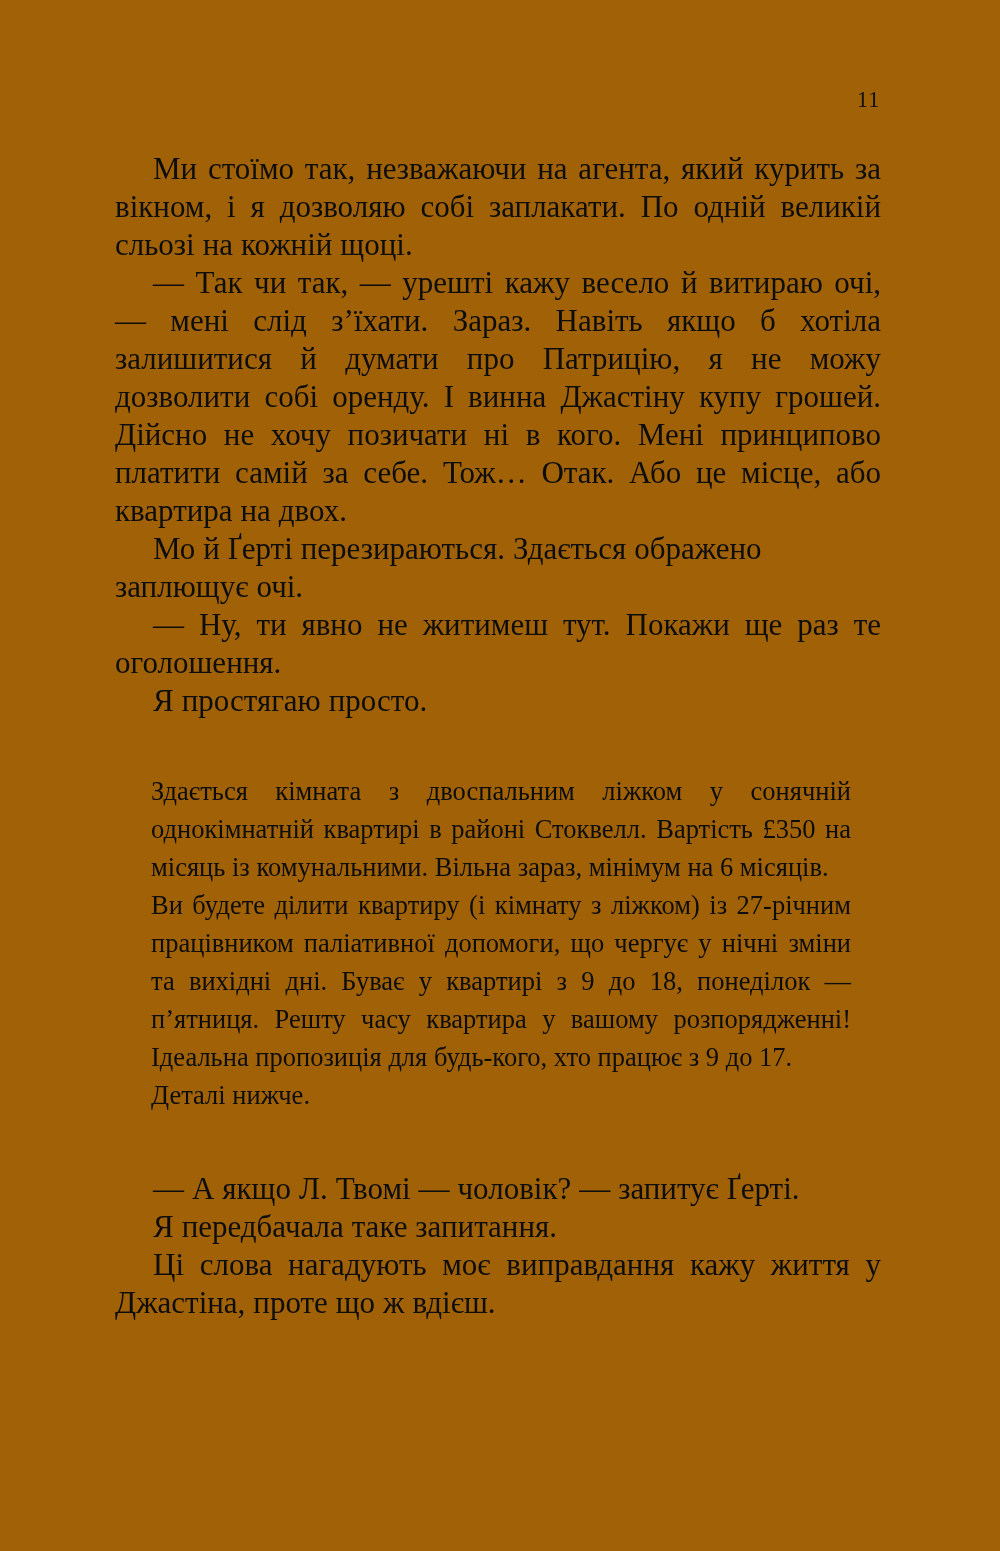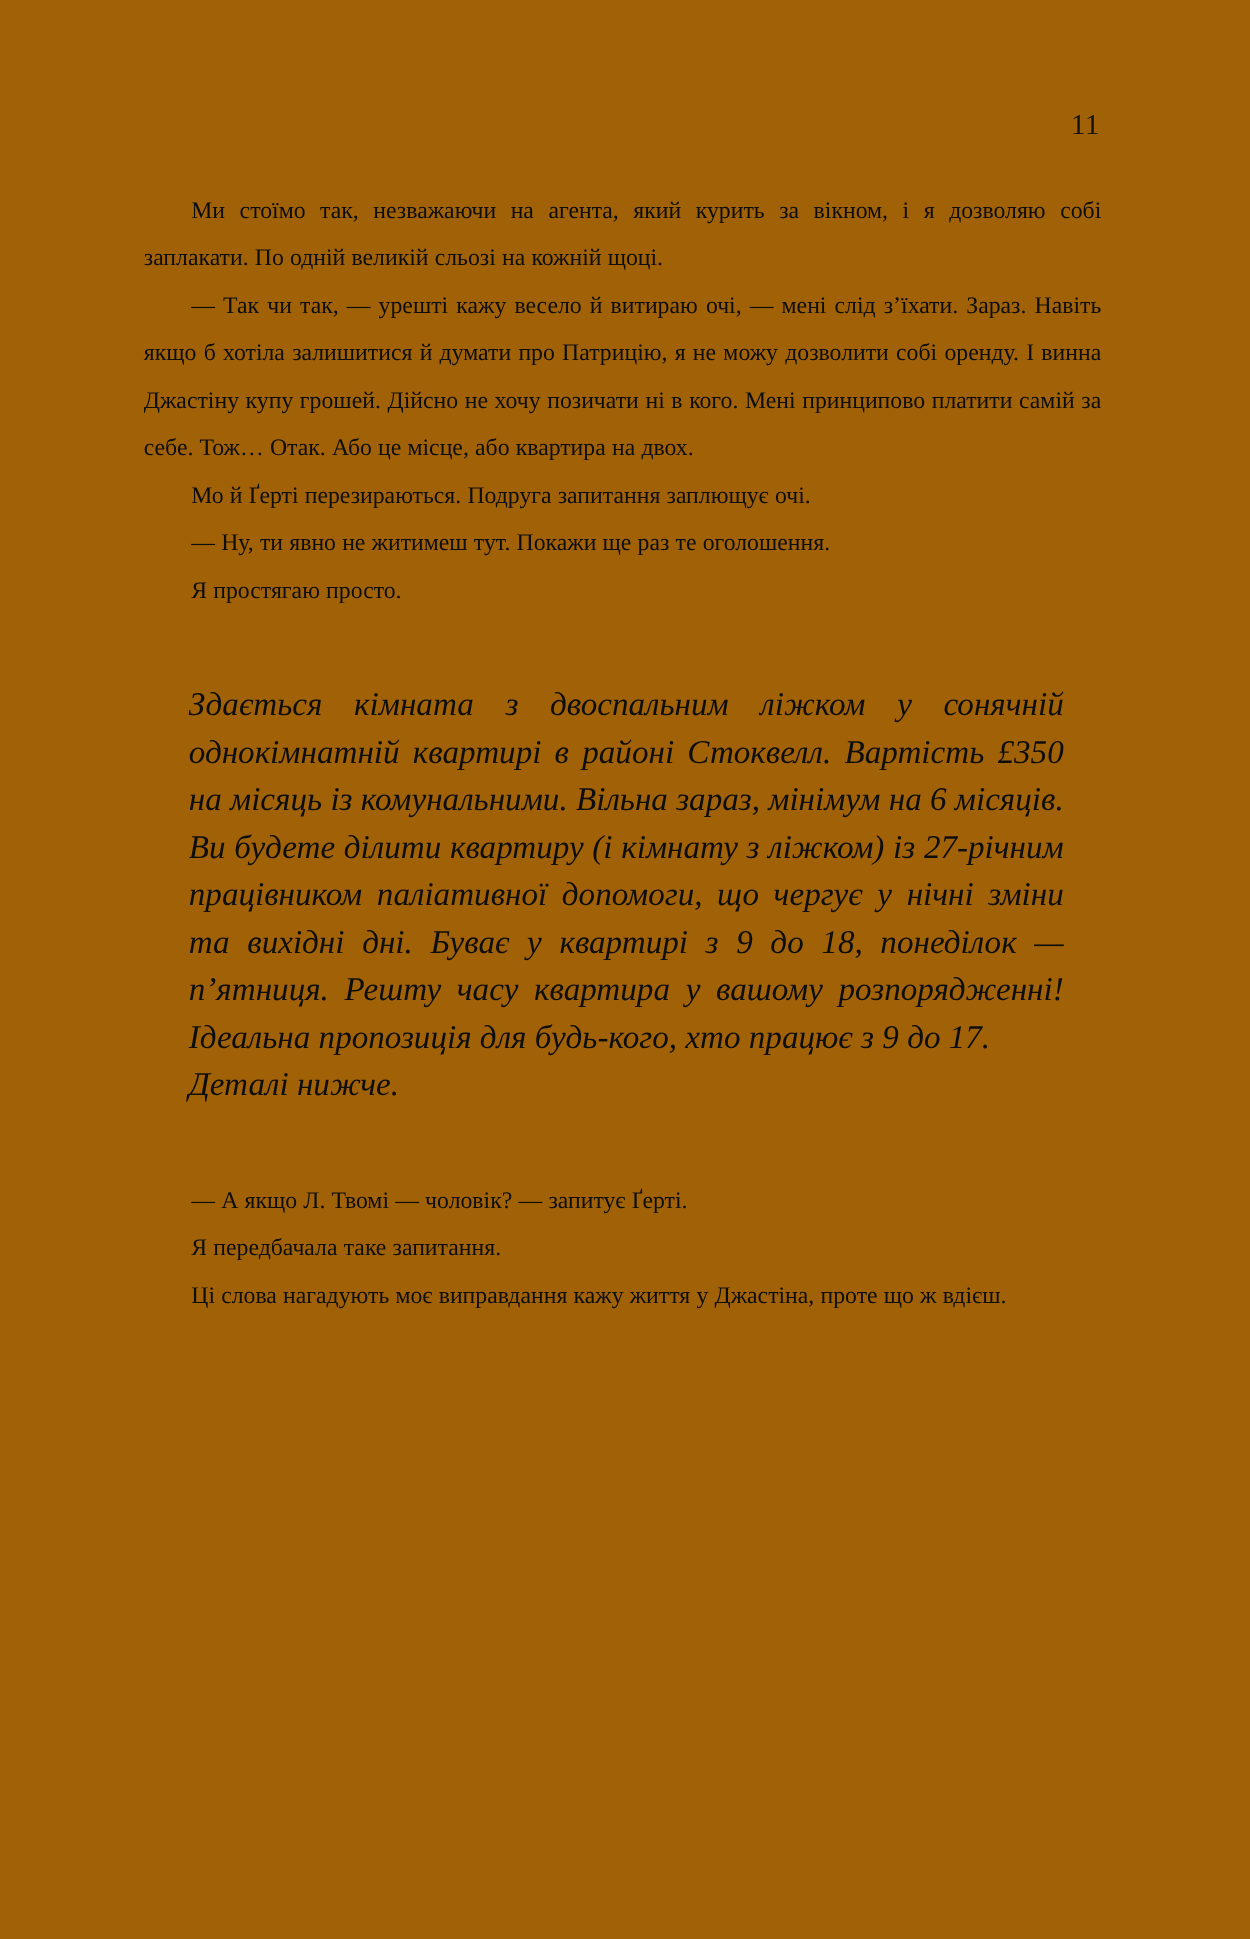--- a/index.html
+++ b/index.html
@@ -37,21 +37,21 @@
   
   .textblock {
     position: absolute;
     top: 150px;
     left: 115px;
     width: 766px;
   }
 
   p.body {
     margin: 0;
-    font-size: 19px;
+    font-size: 31px;
     line-height: 38px;
     text-align: justify;
     text-justify: inter-word;
     text-indent: 38px;
     hyphens: manual;
     word-spacing: 0.2px;
   }
 
   
   .advert {
@@ -64,21 +64,20 @@
     height: 52px;
   }
 
   .advert-spacer-bottom {
     height: 56px;
   }
 
   p.advert-p {
     margin: 0 0 0 36px;
     width: 700px;
-    font-style: italic;
     font-size: 26.5px;
     line-height: 38px;
     text-align: justify;
     text-justify: inter-word;
     text-indent: 0;
   }
 
   p.advert-p.flush {
     text-align: left;
   }
@@ -98,21 +97,21 @@
 <div class="page">
 
   <div class="folio">11</div>
 
   <div class="textblock">
 
     <p class="body">Ми стоїмо так, незважаючи на агента, який курить за вікном, і я дозволяю собі заплакати. По одній великій сльозі на кожній щоці.</p>
 
     <p class="body">— Так чи так, — урешті кажу весело й витираю очі, — мені слід з’їхати. Зараз. Навіть якщо б хотіла залишитися й думати про Патрицію, я не можу дозволити собі оренду. І винна Джастіну купу грошей. Дійсно не хочу позичати ні в кого. Мені принципово платити самій за себе. Тож… Отак. Або це місце, або квартира на двох.</p>
 
-    <p class="body noj">Мо й Ґерті перезираються. Подруга запитання заплющує очі.</p>
+    <p class="body noj">Мо й Ґерті перезираються. Здається ображено заплющує очі.</p>
 
     <p class="body">— Ну, ти явно не житимеш тут. Покажи ще раз те оголошення.</p>
 
     <p class="body noj">Я простягаю просто.</p>
 
     <div class="advert">
       <div class="advert-spacer-top"></div>
 
       <p class="advert-p">Здається кімната з двоспальним ліжком у сонячній однокімнатній квартирі в районі Стоквелл. Вартість £350 на місяць із комунальними. Вільна зараз, мінімум на 6 місяців.</p>
 

